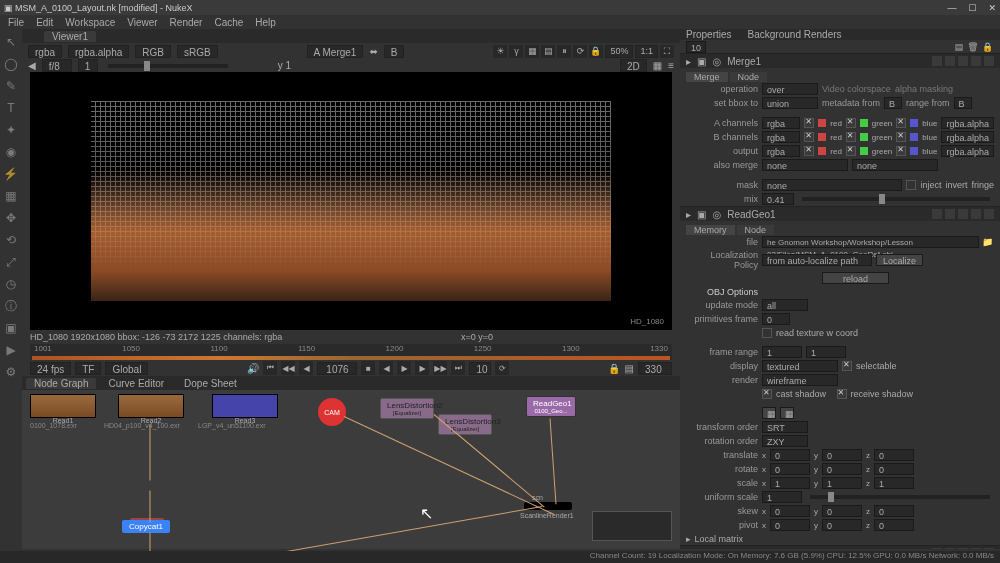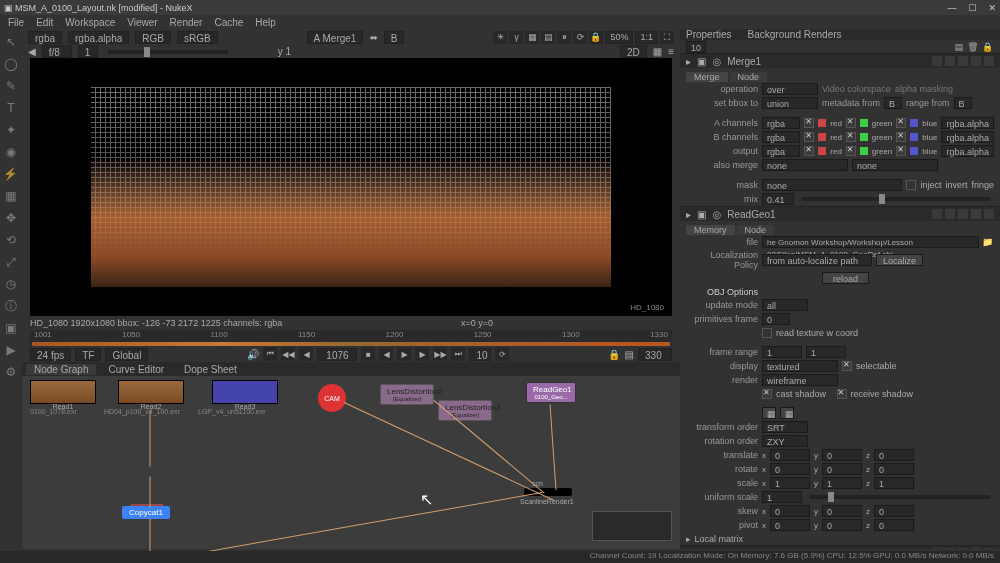--- a/index.html
+++ b/index.html
@@ -102,20 +102,23 @@
     <div class="ic">⟲</div>
     <div class="ic">⤢</div>
     <div class="ic">◷</div>
     <div class="ic">ⓘ</div>
     <div class="ic">▣</div>
     <div class="ic">▶</div>
     <div class="ic">⚙</div>
   </div>
 
   <div class="center">
+    <div class="tabbar">
+        <span class="tab">Viewer1</span>
+      </div>
     <div class="viewerhdr">
       <span class="sel">rgba</span>
       <span class="sel">rgba.alpha</span>
       <span class="sel">RGB</span>
       <span class="sel">sRGB</span>
       <div class="spacer"></div>
       <span class="sel">A Merge1</span>
       <span>⬌</span>
       <span class="sel">B</span>
       <div class="spacer"></div>
@@ -390,21 +393,21 @@
           <span class="val" style="font-size:8px">he Gnomon Workshop/Workshop/Lesson 02/Files/MSM_A_0100_GeoRef.obj</span>
           <span>📁</span>
         </div>
       <div class="row">
           <label>Localization Policy</label>
           <span class="val" style="max-width:110px">from auto-localize path</span>
           <span class="valw" style="background:#444;padding:0 6px">Localize</span>
         </div>
       <div class="row">
           <label></label>
-          <span class="valw" style="background:#444;padding:0 10px;margin-left:60px">reload</span>
+          <span class="valw" style="background:#444;padding:0 20px;margin-left:60px">reload</span>
         </div>
       <div class="row">
           <label style="font-weight:normal;color:#ccc">OBJ Options</label>
         </div>
       <div class="row">
           <label>update mode</label>
           <span class="val" style="max-width:46px">all</span>
         </div>
       <div class="row">
           <label>primitives frame</label>

